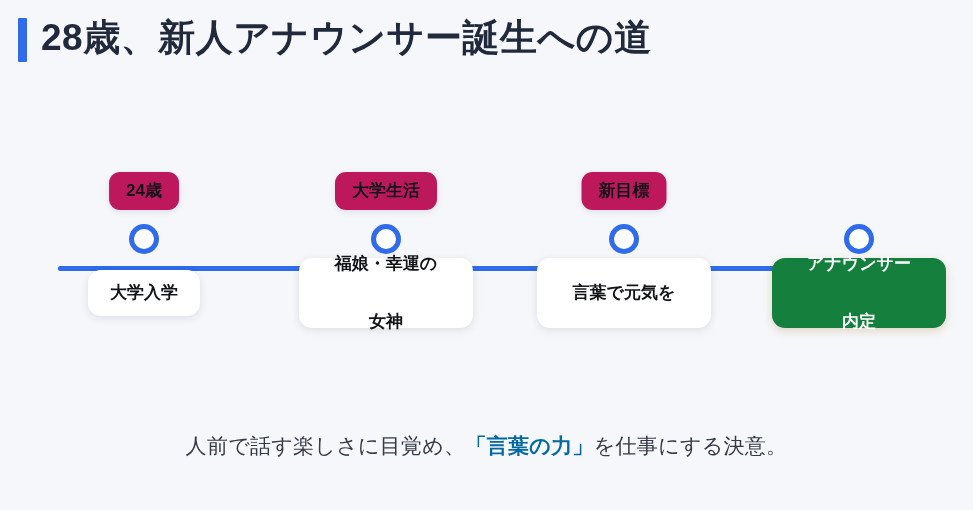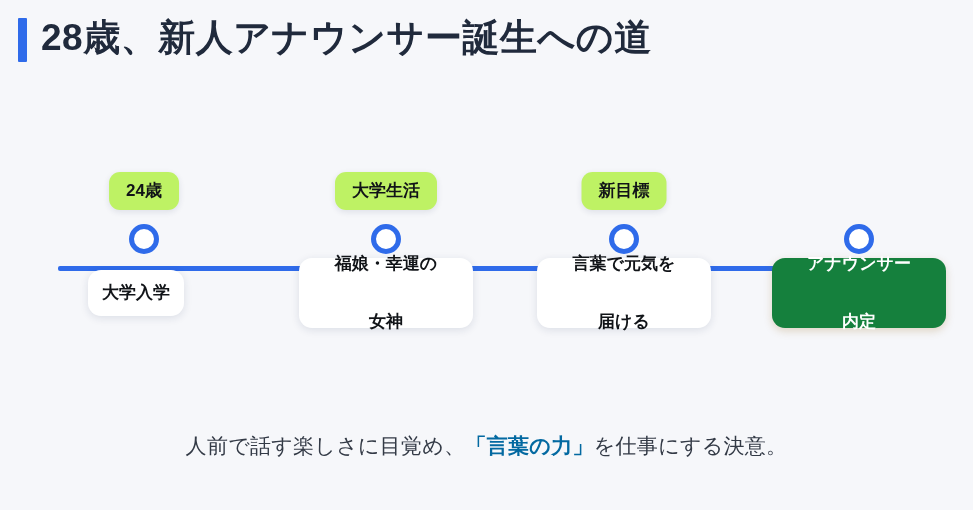--- a/index.html
+++ b/index.html
@@ -79,21 +79,21 @@
     margin-left: -15px;
     z-index: 4;
   }
 
   
   .chip {
     position: absolute;
     top: 22px;
     left: 50%;
     transform: translateX(-50%);
-    background: #bef264;
+    background: #be185d;
     border-radius: 11px;
     box-shadow: 0 2px 6px rgba(25, 40, 80, 0.11);
     padding: 9px 17px;
     font-size: 17px;
     font-weight: 700;
     color: #111418;
     white-space: nowrap;
     line-height: 1.2;
     z-index: 5;
   }
@@ -114,21 +114,21 @@
     justify-content: center;
     z-index: 3;
     padding: 10px 14px;
   }
 
   
   .card.single {
     top: 120px;
     left: 50%;
     margin-left: -56px;
-    width: 96px;
+    width: 112px;
     height: 46px;
   }
 
   
   .card.tall {
     top: 108px;
     left: 50%;
     margin-left: -87px;
     width: 174px;
     height: 70px;
@@ -189,21 +189,20 @@
       </span>
     </div>
   </div>
 
   <div class="node" style="left:537px; width:174px;text-decoration:underline;">
     <div class="chip">新目標</div>
     <div class="ring"></div>
     <div class="card tall">
       <span>
         <span>言葉で元気を</span>
-        <span class="line2">届ける</span>
       </span>
     </div>
   </div>
 
   <div class="node" style="left:772px; width:174px;">
     <div class="ring"></div>
     <div class="card tall highlight">
       <span>
         <span>アナウンサー</span>
         <span class="line2">内定</span>

